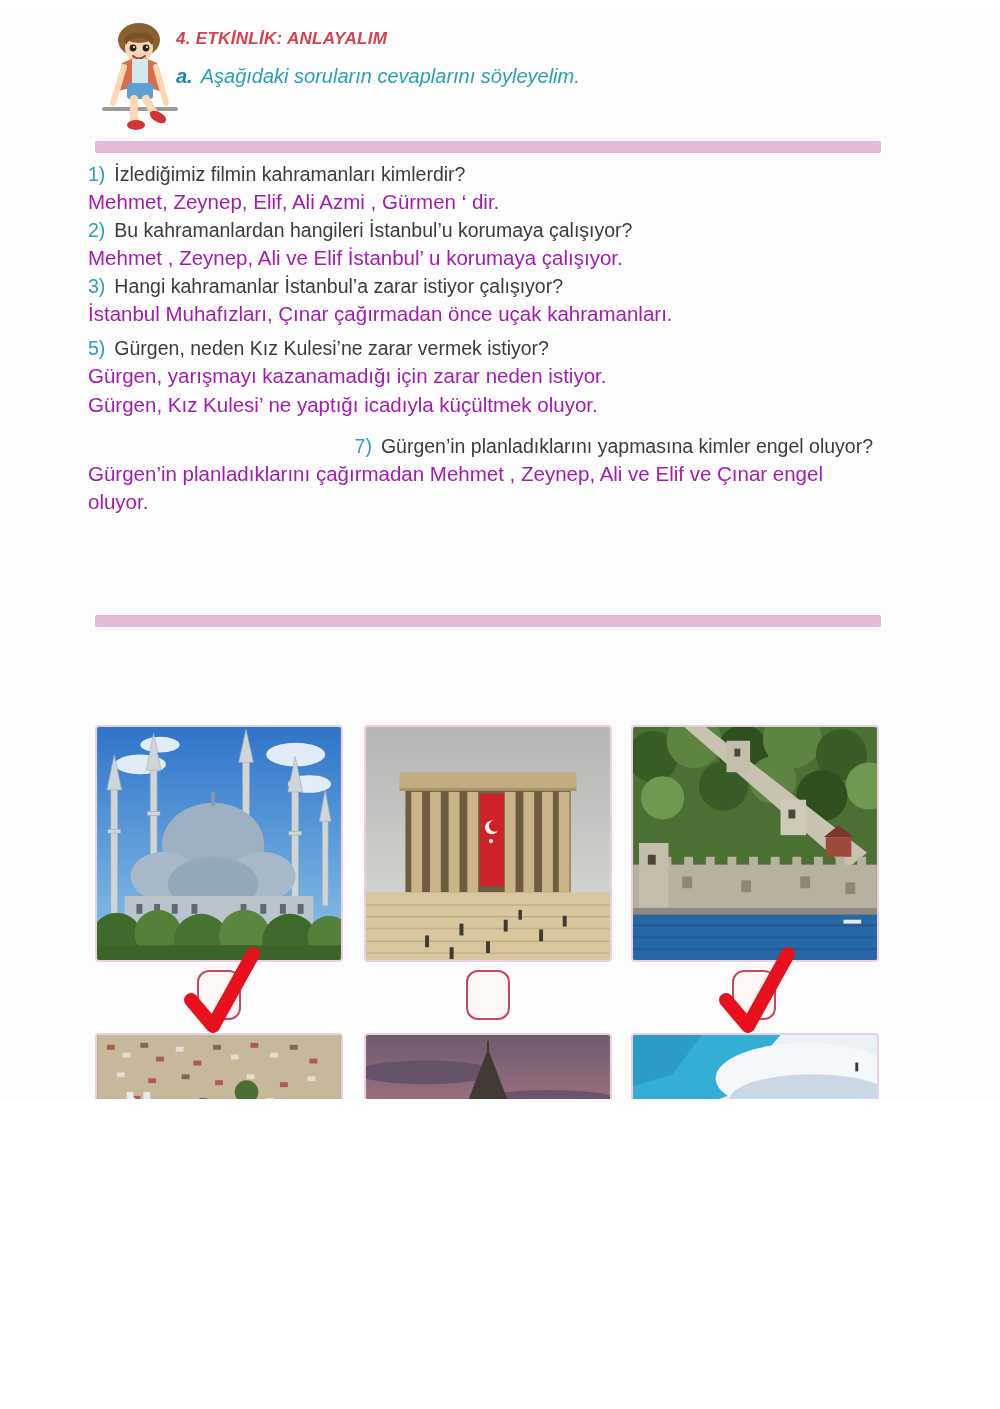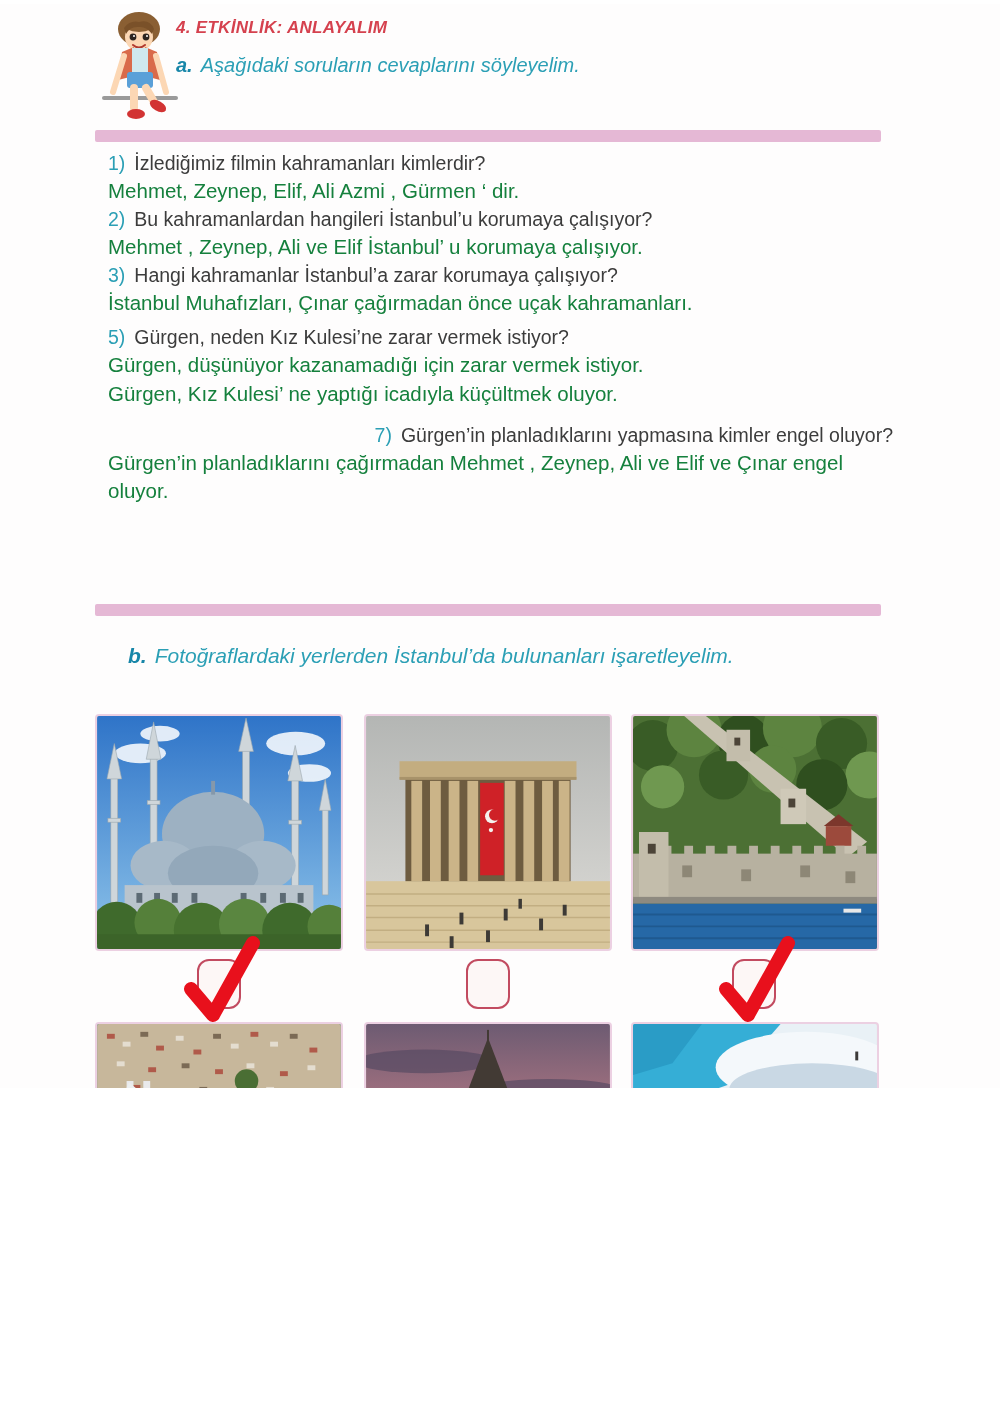--- a/index.html
+++ b/index.html
@@ -1,43 +1,43 @@
 <!DOCTYPE html>
 <html><head>
 <meta charset="utf-8">
 <style>
   * { margin:0; padding:0; box-sizing:border-box; }
   html,body { background:#ffffff; }
   body { font-family:"Liberation Sans", sans-serif; }
   #page {
-    position:relative; width:1000px; height:1084px; margin:4px auto;
+    position:relative; width:1000px; height:1084px; margin:15px auto;
     background:#fefdfd; overflow:hidden;
   }
   
   .mascot { position:absolute; left:100px; top:4px; width:82px; height:114px; }
   .activity-title {
     position:absolute; left:176px; top:14px;
     font-size:17px; font-style:italic; font-weight:bold; color:#d5414e;
     letter-spacing:.3px;
   }
   .a-line {
     position:absolute; left:176px; top:50px;
     font-size:20px; font-style:italic; color:#2b9fb5;
   }
   .a-line .sec-label { font-weight:bold; color:#1786a8; margin-right:8px; }
   
   .bar { position:absolute; left:95px; width:786px; height:12px;
          background:#e5b8d5; border-radius:2px; }
   .bar1 { top:126px; }
   .bar2 { top:600px; }
   
-  .qa-block { position:absolute; left:108px; top:146px; width:785px; }
+  .qa-block { position:absolute; left:88px; top:146px; width:785px; }
   .qline { font-size:19.5px; line-height:27px; color:#3c3c3c; }
   .qline .qnum { color:#2b9fb5; margin-right:9px; }
-  .aline { font-size:20.5px; line-height:28px; color:#15803d; margin-bottom:1px; }
+  .aline { font-size:20.5px; line-height:28px; color:#a21caf; margin-bottom:1px; }
   .gap-sm { margin-top:7px; }
   .gap-md { margin-top:14px;text-align:right; }
   
   .b-line {
     position:absolute; left:128px; top:640px;
     font-size:21px; font-style:italic; color:#2b9fb5;
   }
   .b-line .sec-label { font-weight:bold; color:#1786a8; margin-right:8px; }
   
   .photo {
@@ -102,34 +102,31 @@
     <span class="sec-label">a.</span><span>Aşağıdaki soruların cevaplarını söyleyelim.</span>
   </div>
 
   <div class="bar bar1"></div>
 
   <div class="qa-block">
     <div class="qline"><span class="qnum">1)</span><span>İzlediğimiz filmin kahramanları kimlerdir?</span></div>
     <div class="aline">Mehmet, Zeynep, Elif, Ali Azmi , Gürmen ‘ dir.</div>
     <div class="qline"><span class="qnum">2)</span><span>Bu kahramanlardan hangileri İstanbul’u korumaya çalışıyor?</span></div>
     <div class="aline">Mehmet , Zeynep, Ali ve Elif İstanbul’ u korumaya çalışıyor.</div>
-    <div class="qline"><span class="qnum">3)</span><span>Hangi kahramanlar İstanbul’a zarar korumaya çalışıyor?</span></div>
+    <div class="qline"><span class="qnum">3)</span><span>Hangi kahramanlar İstanbul’a zarar istiyor çalışıyor?</span></div>
     <div class="aline">İstanbul Muhafızları, Çınar çağırmadan önce uçak kahramanları.</div>
     <div class="qline gap-sm"><span class="qnum">5)</span><span>Gürgen, neden Kız Kulesi’ne zarar vermek istiyor?</span></div>
-    <div class="aline">Gürgen, düşünüyor kazanamadığı için zarar vermek istiyor.</div>
+    <div class="aline">Gürgen, yarışmayı kazanamadığı için zarar neden istiyor.</div>
     <div class="aline">Gürgen, Kız Kulesi’ ne yaptığı icadıyla küçültmek oluyor.</div>
     <div class="qline gap-md"><span class="qnum">7)</span><span>Gürgen’in planladıklarını yapmasına kimler engel oluyor?</span></div>
     <div class="aline">Gürgen’in planladıklarını çağırmadan Mehmet , Zeynep, Ali ve Elif ve Çınar engel oluyor.</div>
   </div>
 
   <div class="bar bar2"></div>
 
-  <div class="b-line">
-    <span class="sec-label">b.</span><span>Fotoğraflardaki yerlerden İstanbul’da bulunanları işaretleyelim.</span>
-  </div>
 
   <div class="photo p1">
     <svg viewBox="0 0 248 237">
       <defs>
           <linearGradient id="sky1" x1="0" y1="0" x2="0" y2="1">
         <stop offset="0" stop-color="#2f74c8"></stop>
             <stop offset="1" stop-color="#8ec4ea"></stop>
       </linearGradient>
         </defs>
       <rect width="248" height="237" fill="url(#sky1)"></rect>

